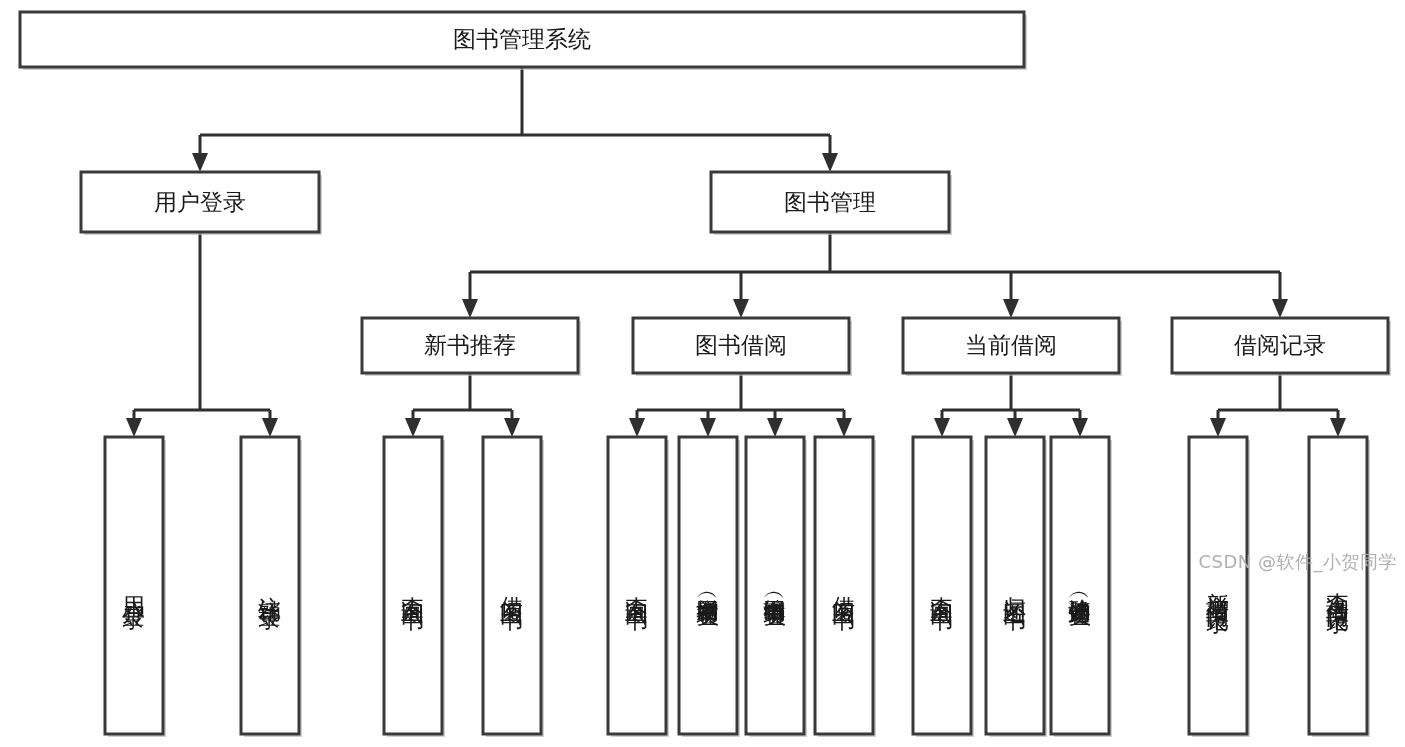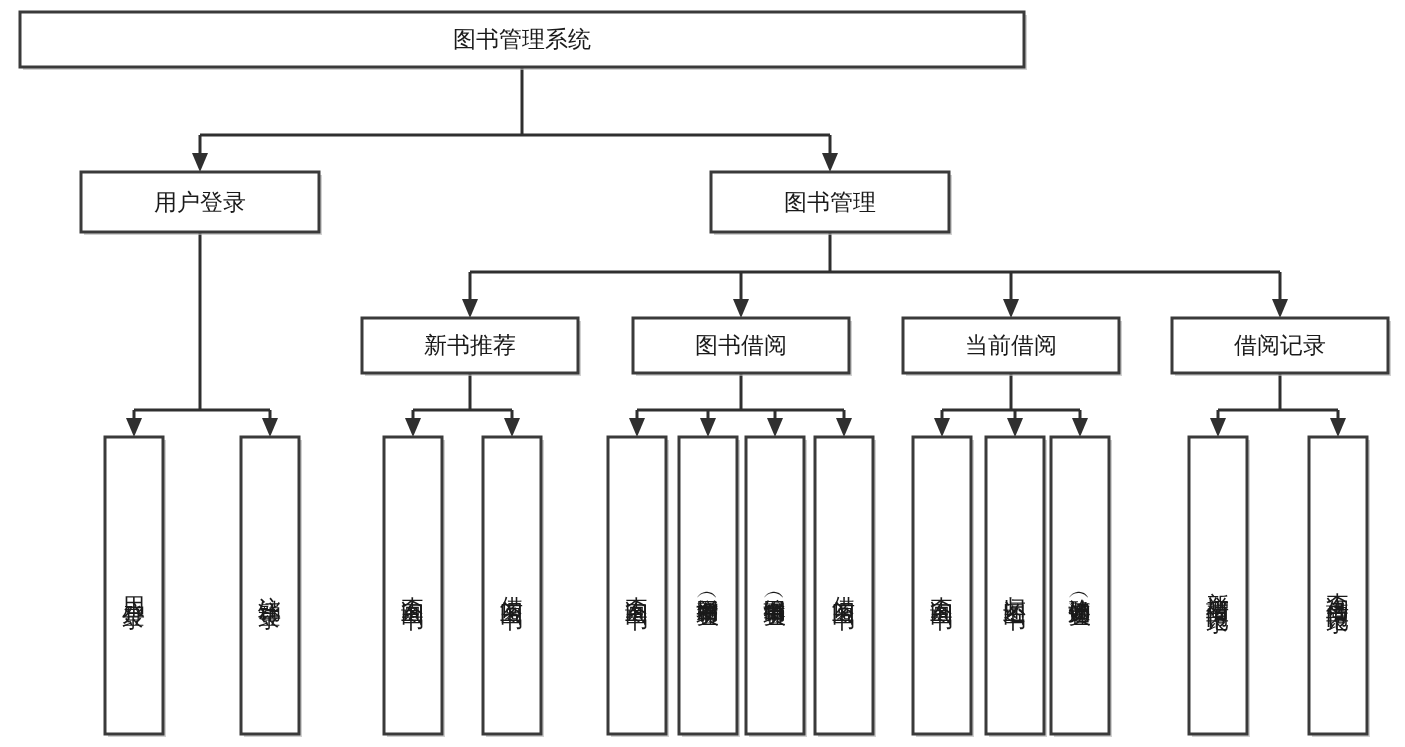--- a/index.html
+++ b/index.html
@@ -238,14 +238,15 @@
         <span class="vlabel-text tight">确认归还（管理员）</span>
       </div>
       <div class="vlabel-wrap" style="left: 1189px; top: 437px; width: 58px; height: 297px;">
         <span class="vlabel-text">新增借阅记录</span>
       </div>
       <div class="vlabel-wrap" style="left: 1309px; top: 437px; width: 58px; height: 297px;">
         <span class="vlabel-text">查询借阅记录</span>
       </div>
     </div>
 
+  <div class="watermark">CSDN @软件_小贺同学</div>
 
 </div>
 
 </body></html>

